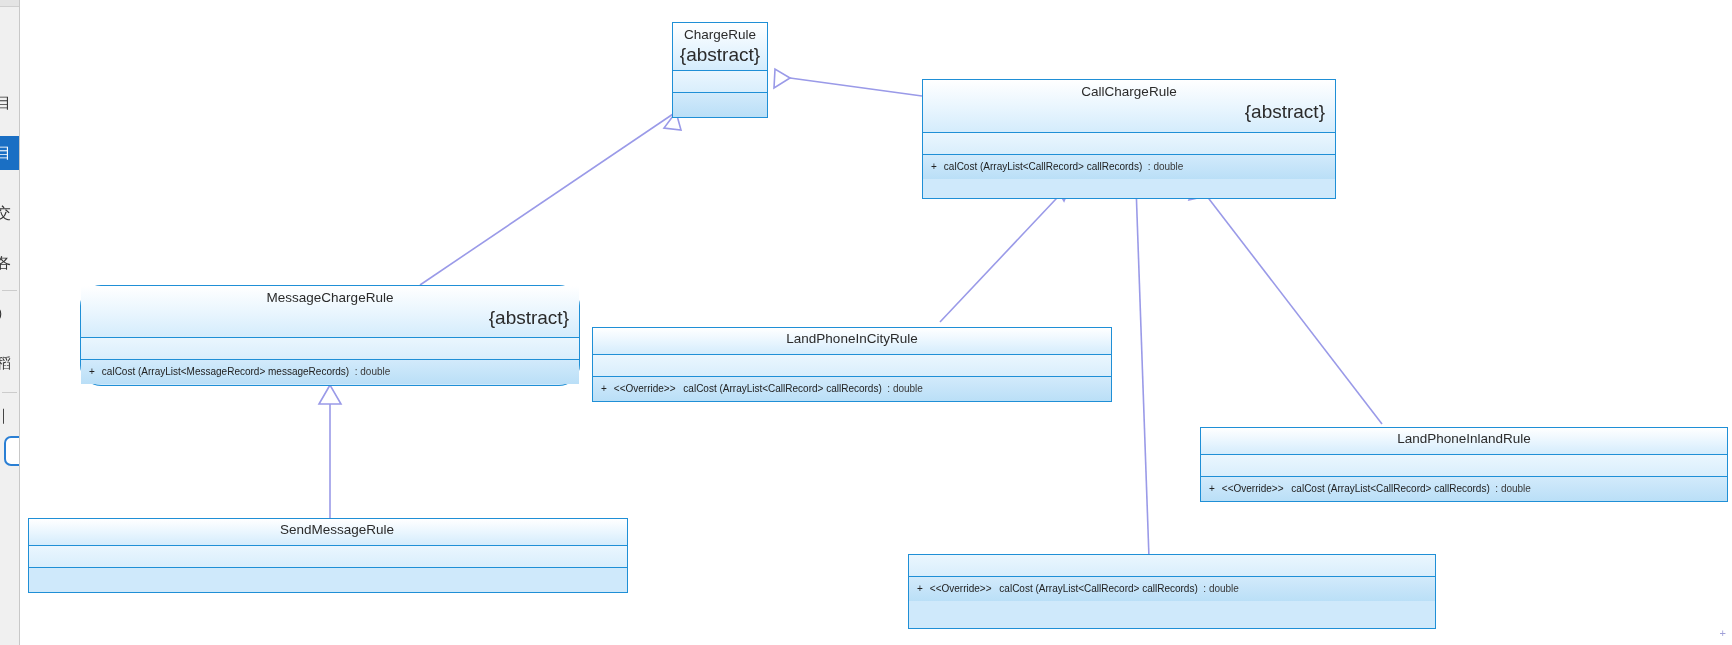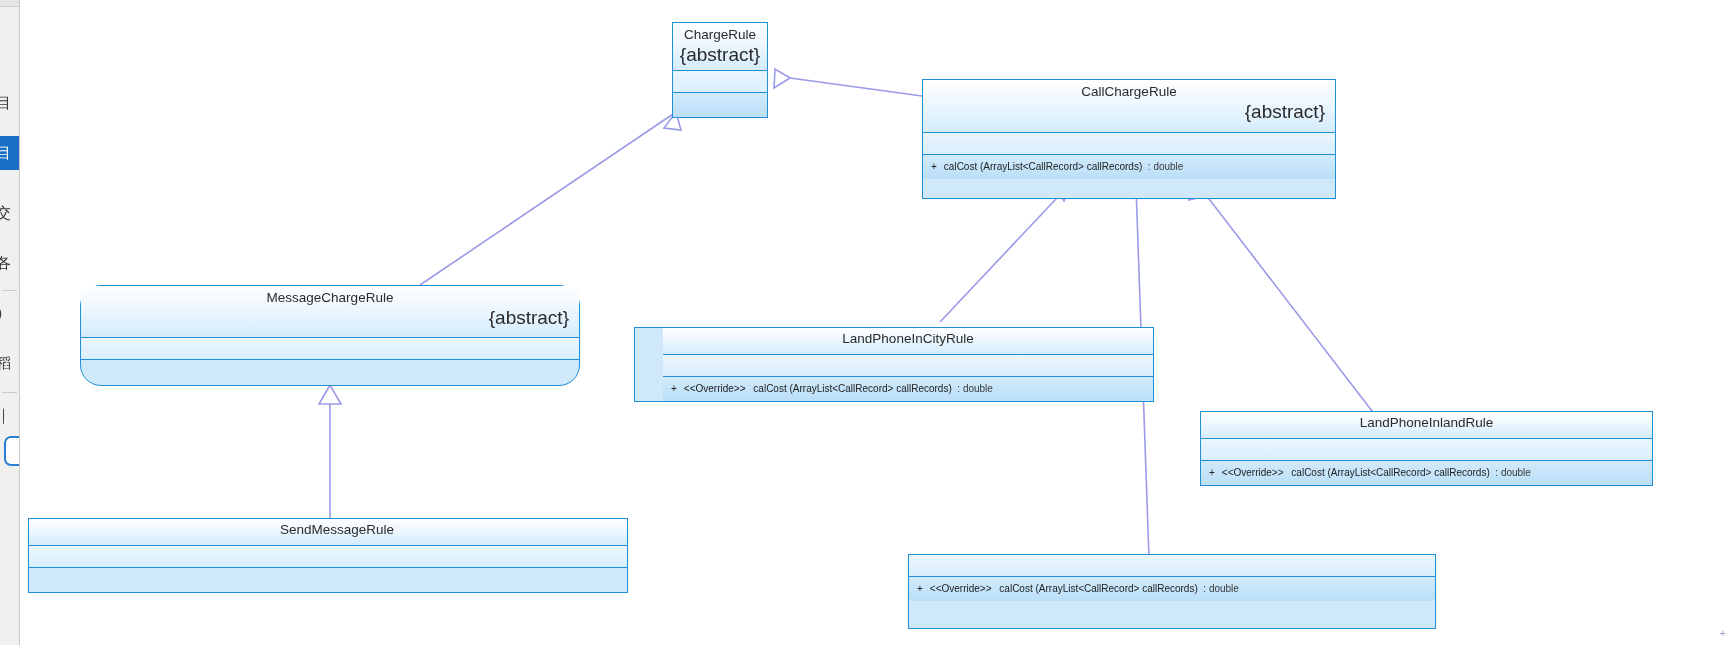--- a/index.html
+++ b/index.html
@@ -213,33 +213,36 @@
       <span class="vis">+</span><span class="sig">calCost (ArrayList&lt;CallRecord&gt; callRecords)</span>&nbsp;&nbsp;<span class="rettype">:</span>&nbsp;<span class="rettype">double</span>
     </div>
   </div>
 
   <div class="uml-class" style="left:80px; top:285px; width:500px; height:101px;border-radius:21px;">
     <div class="uml-header" style="height:52px;">
       <div class="uml-name">MessageChargeRule</div>
       <div class="uml-abstract">{abstract}</div>
     </div>
     <div class="uml-attrs"></div>
-  </div>
-
-  <div class="uml-class" style="left:634px; top:327px; width:520px; height:75px;padding-left:28px;">
+    <div class="uml-ops">
+      <span class="vis">+</span><span class="sig">calCost (ArrayList&lt;MessageRecord&gt; messageRecords)</span>&nbsp;&nbsp;<span class="rettype">:</span>&nbsp;<span class="rettype">double</span>
+    </div>
+  </div>
+
+  <div class="uml-class" style="left:592px; top:327px; width:520px; height:75px;">
     <div class="uml-header" style="height:27px;">
       <div class="uml-name" style="padding-top:3px;">LandPhoneInCityRule</div>
     </div>
     <div class="uml-attrs"></div>
     <div class="uml-ops">
       <span class="vis">+</span><span class="ovr">&lt;&lt;Override&gt;&gt;</span>&nbsp;<span class="sig">calCost (ArrayList&lt;CallRecord&gt; callRecords)</span>&nbsp;&nbsp;<span class="rettype">:</span>&nbsp;<span class="rettype">double</span>
     </div>
   </div>
 
-  <div class="uml-class" style="left:1200px; top:411px; width:453px; height:75px;">
+  <div class="uml-class" style="left:1200px; top:427px; width:528px; height:75px;">
     <div class="uml-header" style="height:27px;">
       <div class="uml-name" style="padding-top:3px;">LandPhoneInlandRule</div>
     </div>
     <div class="uml-attrs"></div>
     <div class="uml-ops">
       <span class="vis">+</span><span class="ovr">&lt;&lt;Override&gt;&gt;</span>&nbsp;<span class="sig">calCost (ArrayList&lt;CallRecord&gt; callRecords)</span>&nbsp;&nbsp;<span class="rettype">:</span>&nbsp;<span class="rettype">double</span>
     </div>
   </div>
 
   <div class="uml-class" style="left:908px; top:554px; width:528px; height:75px;">

